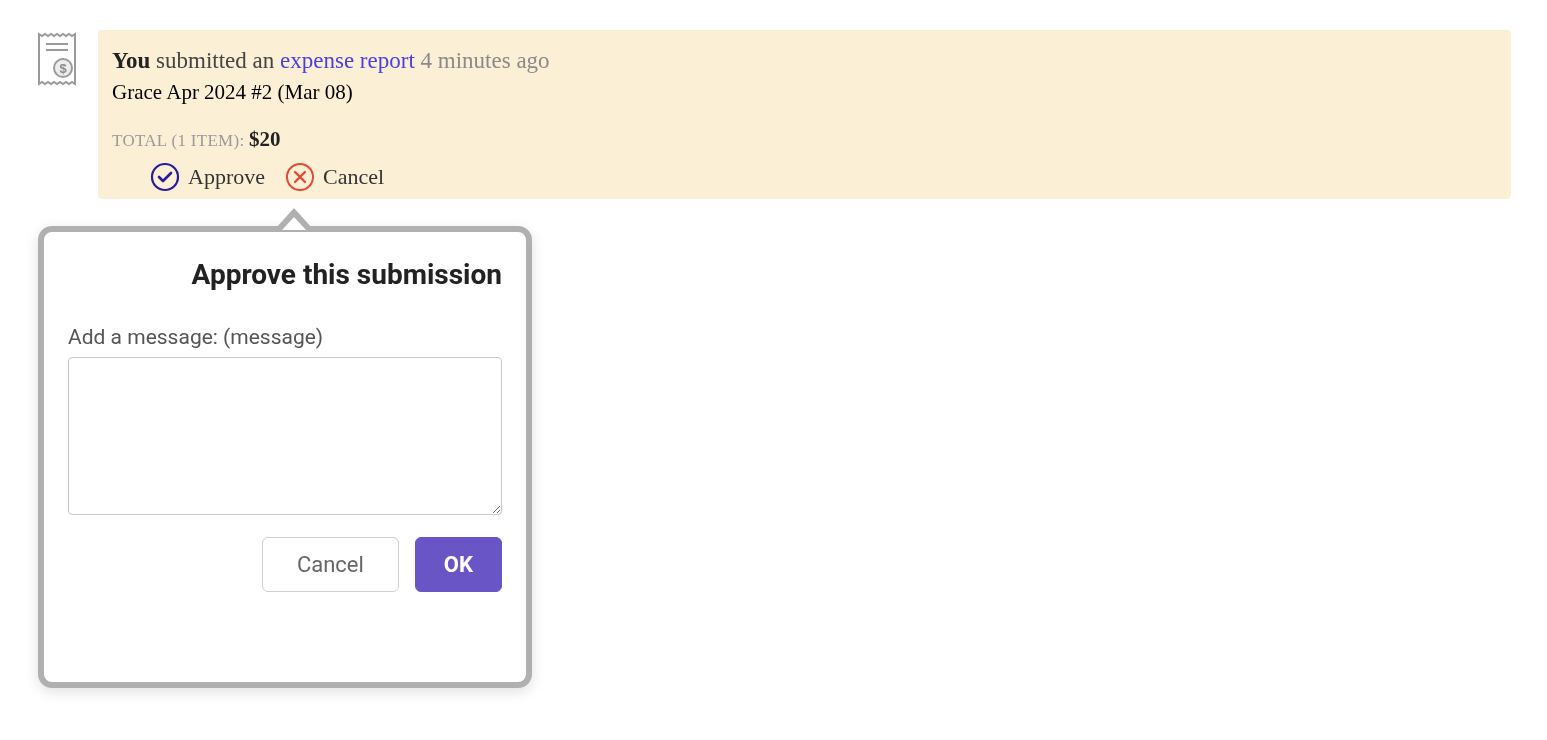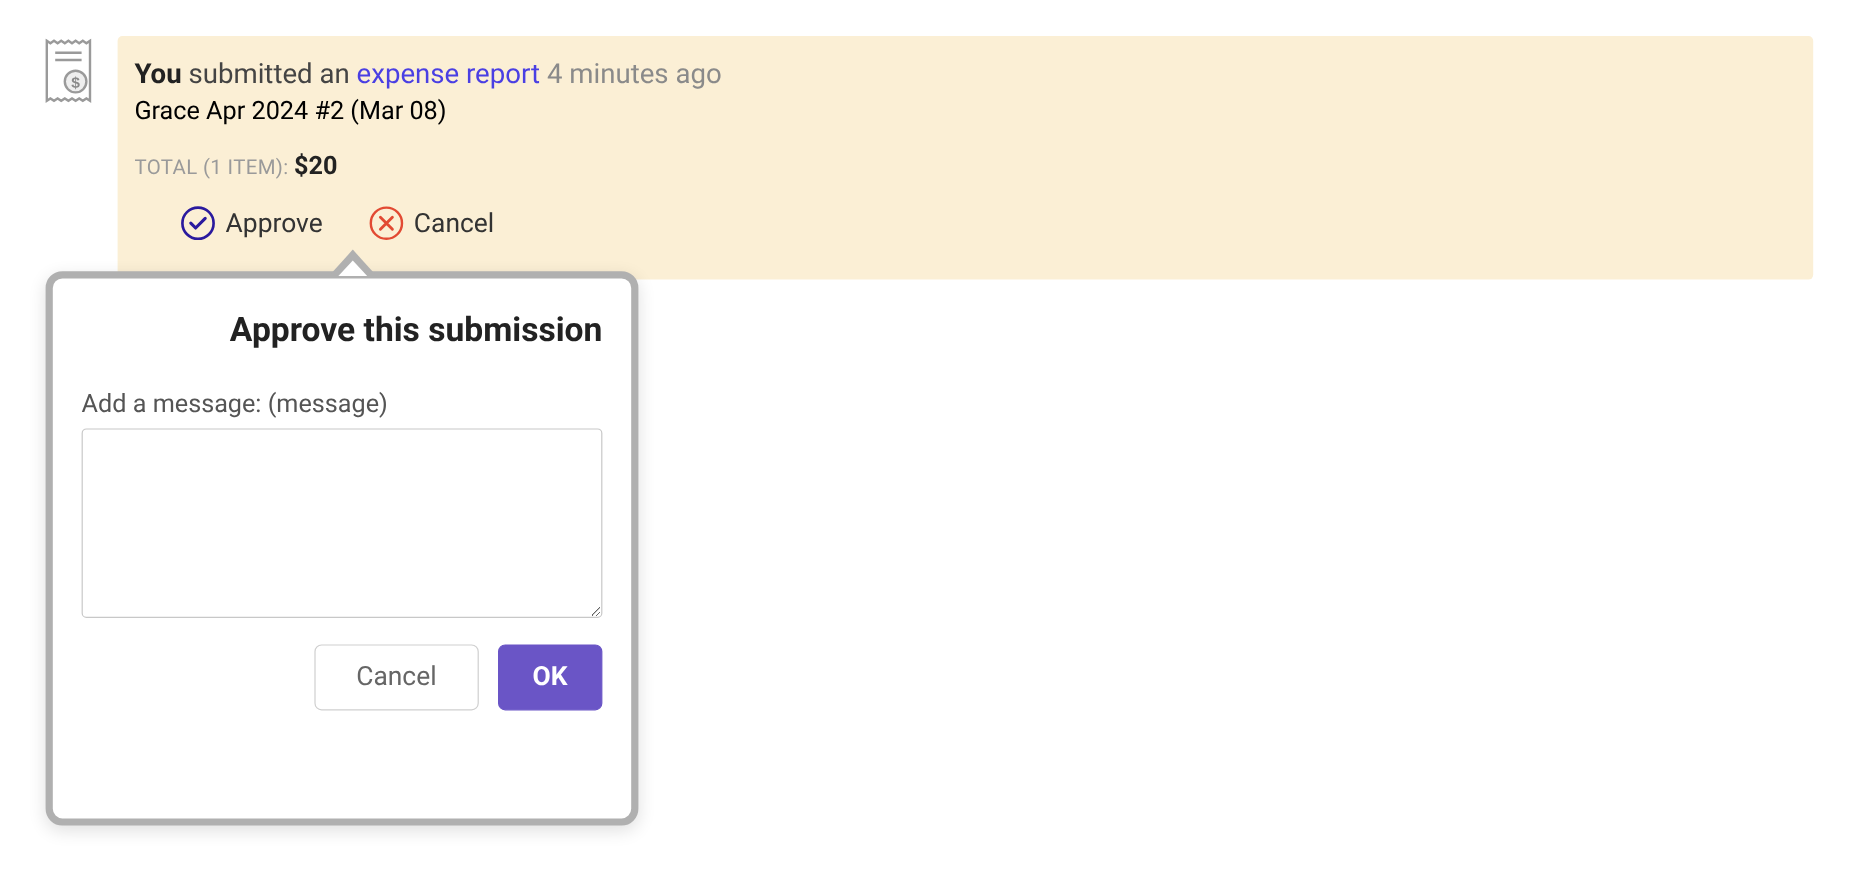--- a/index.html
+++ b/index.html
@@ -18,47 +18,48 @@
     }
     .receipt-icon {
       width: 42px;
       height: 54px;
       flex-shrink: 0;
       margin-top: 2px;
     }
     .card {
       background: #fbefd5;
       border-radius: 4px;
-      padding: 18px 20px 32px 14px;
+      padding: 18px 20px 7px 14px;
       flex: 1;
+      font-family: Liberation Serif, serif;
     }
     .line1 {
       font-size: 23px;
       color: #333;
       margin-bottom: 6px;
     }
     .line1 .you { font-weight: 700; color: #222; }
     .line1 .mid { color: #444; }
     .line1 .link { color: #4a3fe3; text-decoration: none; }
     .line1 .time { color: #8a8a8a; }
     .line2 {
       font-size: 21px;
       color: #000000;
       margin-bottom: 22px;
     }
     .line3 {
       font-size: 17px;
-      margin-bottom: 20px;
+      margin-bottom: 10px;
     }
     .line3 .tot-label { color: #9a9a9a; letter-spacing: 0.3px; }
     .line3 .tot-val { font-weight: 700; color: #222; font-size: 21px;}
     .actions {
       display: flex;
       align-items: center;
-      gap: 38px;
+      gap: 20px;
       padding-left: 38px;
     }
     .action {
       display: inline-flex;
       align-items: center;
       gap: 8px;
       font-size: 22px;
       color: #333;
       cursor: pointer;
       background: none;

